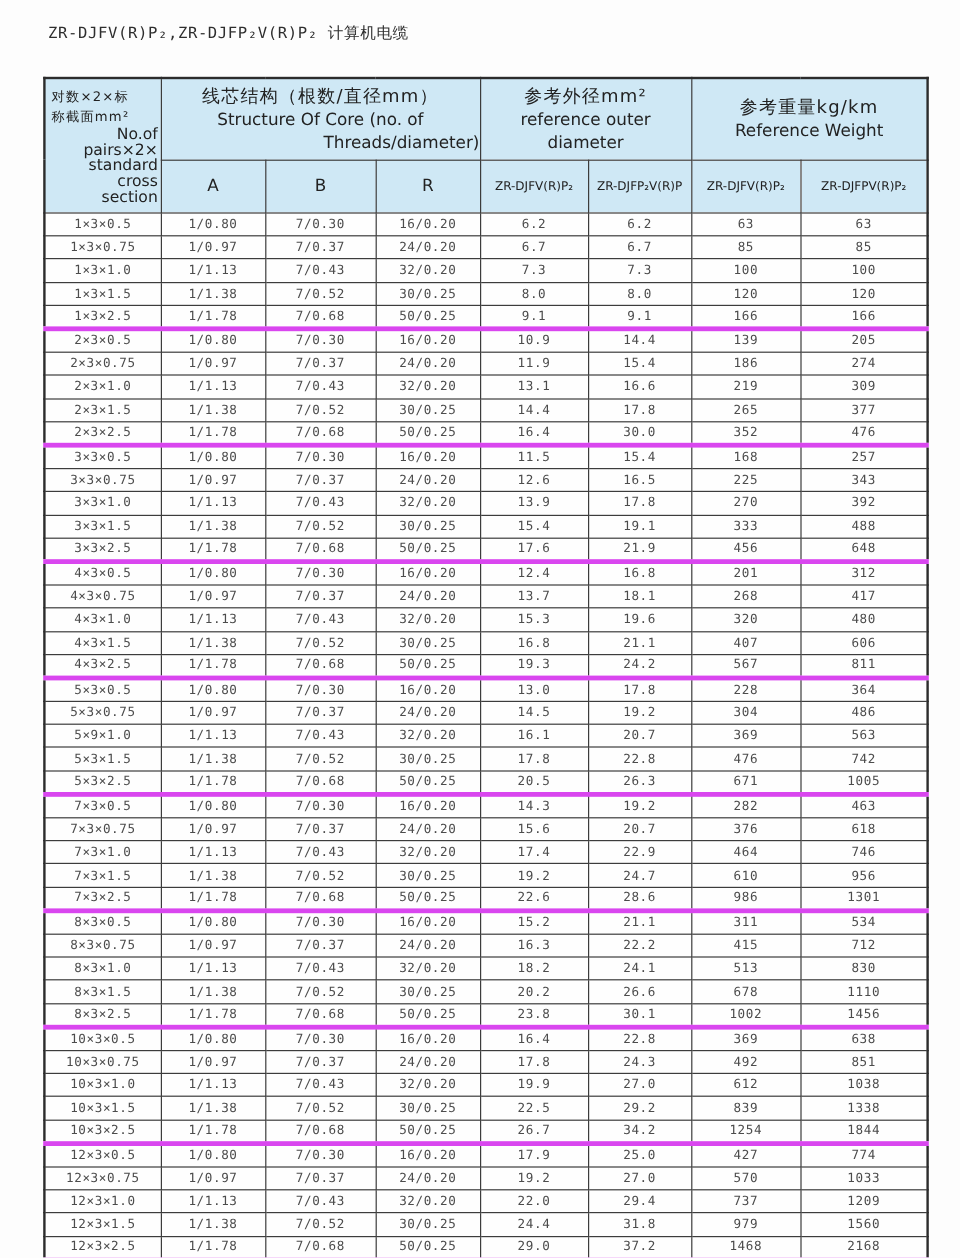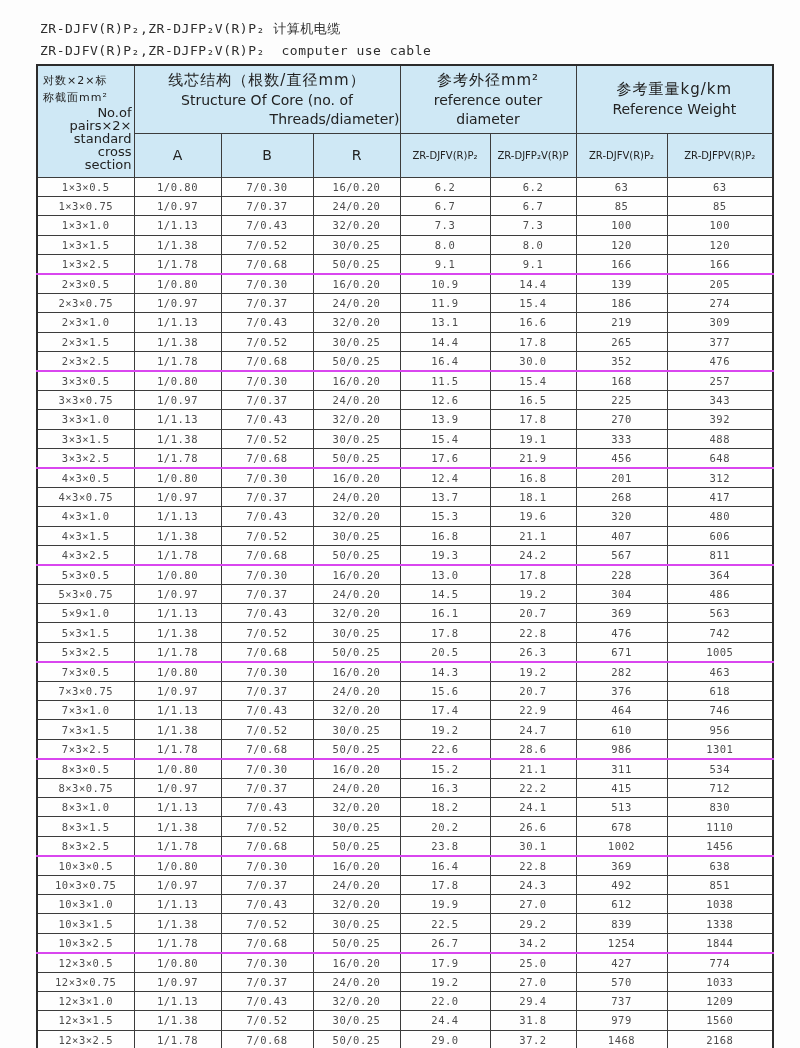--- a/index.html
+++ b/index.html
@@ -61,30 +61,29 @@
     height: 19.4px;
     text-align: center;
     vertical-align: middle;
     font-family: "DejaVu Sans Mono", "Liberation Mono", monospace;
     font-size: 10.5px;
     color: #4c4c4c;
     letter-spacing: 0.5px;
     background: #fefefe;
     border-top: none; border-bottom: none;
   }
-  tbody { border-top: 1px solid #3c3c3c; border-bottom: 2px solid #d946ef; }
+  tbody { border-top: 1px solid #3c3c3c; border-bottom: 4px solid #d946ef; }
 </style>
 </head>
 <body>
 
 <div class="page">
 
   <div class="titles">
     <div class="title-line">ZR-DJFV(R)P₂,ZR-DJFP₂V(R)P₂ 计算机电缆</div>
-    <div class="title-line">ZR-DJFV(R)P₂,ZR-DJFP₂V(R)P₂  computer use cable</div>
   </div>
 
   <table class="spec">
     <colgroup>
       <col class="c1">
         <col class="c2">
         <col class="c3">
         <col class="c4">
       <col class="c5">
         <col class="c6">

